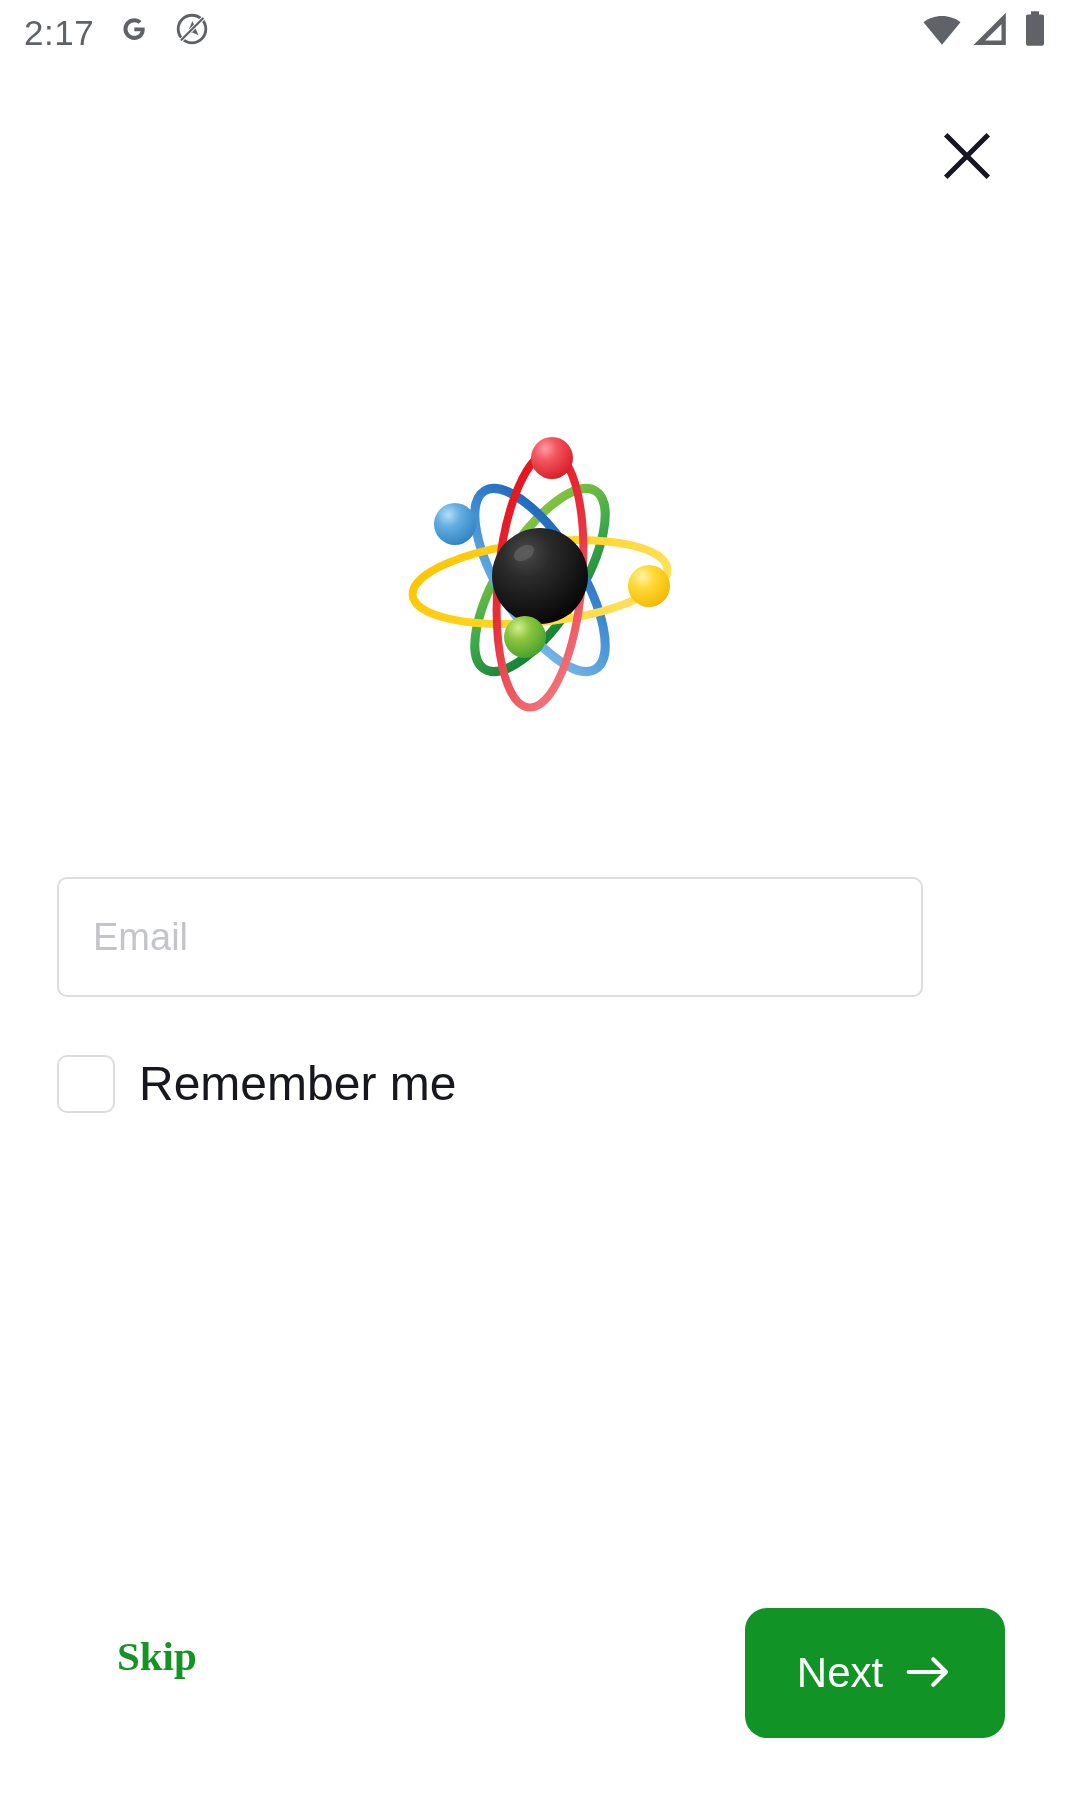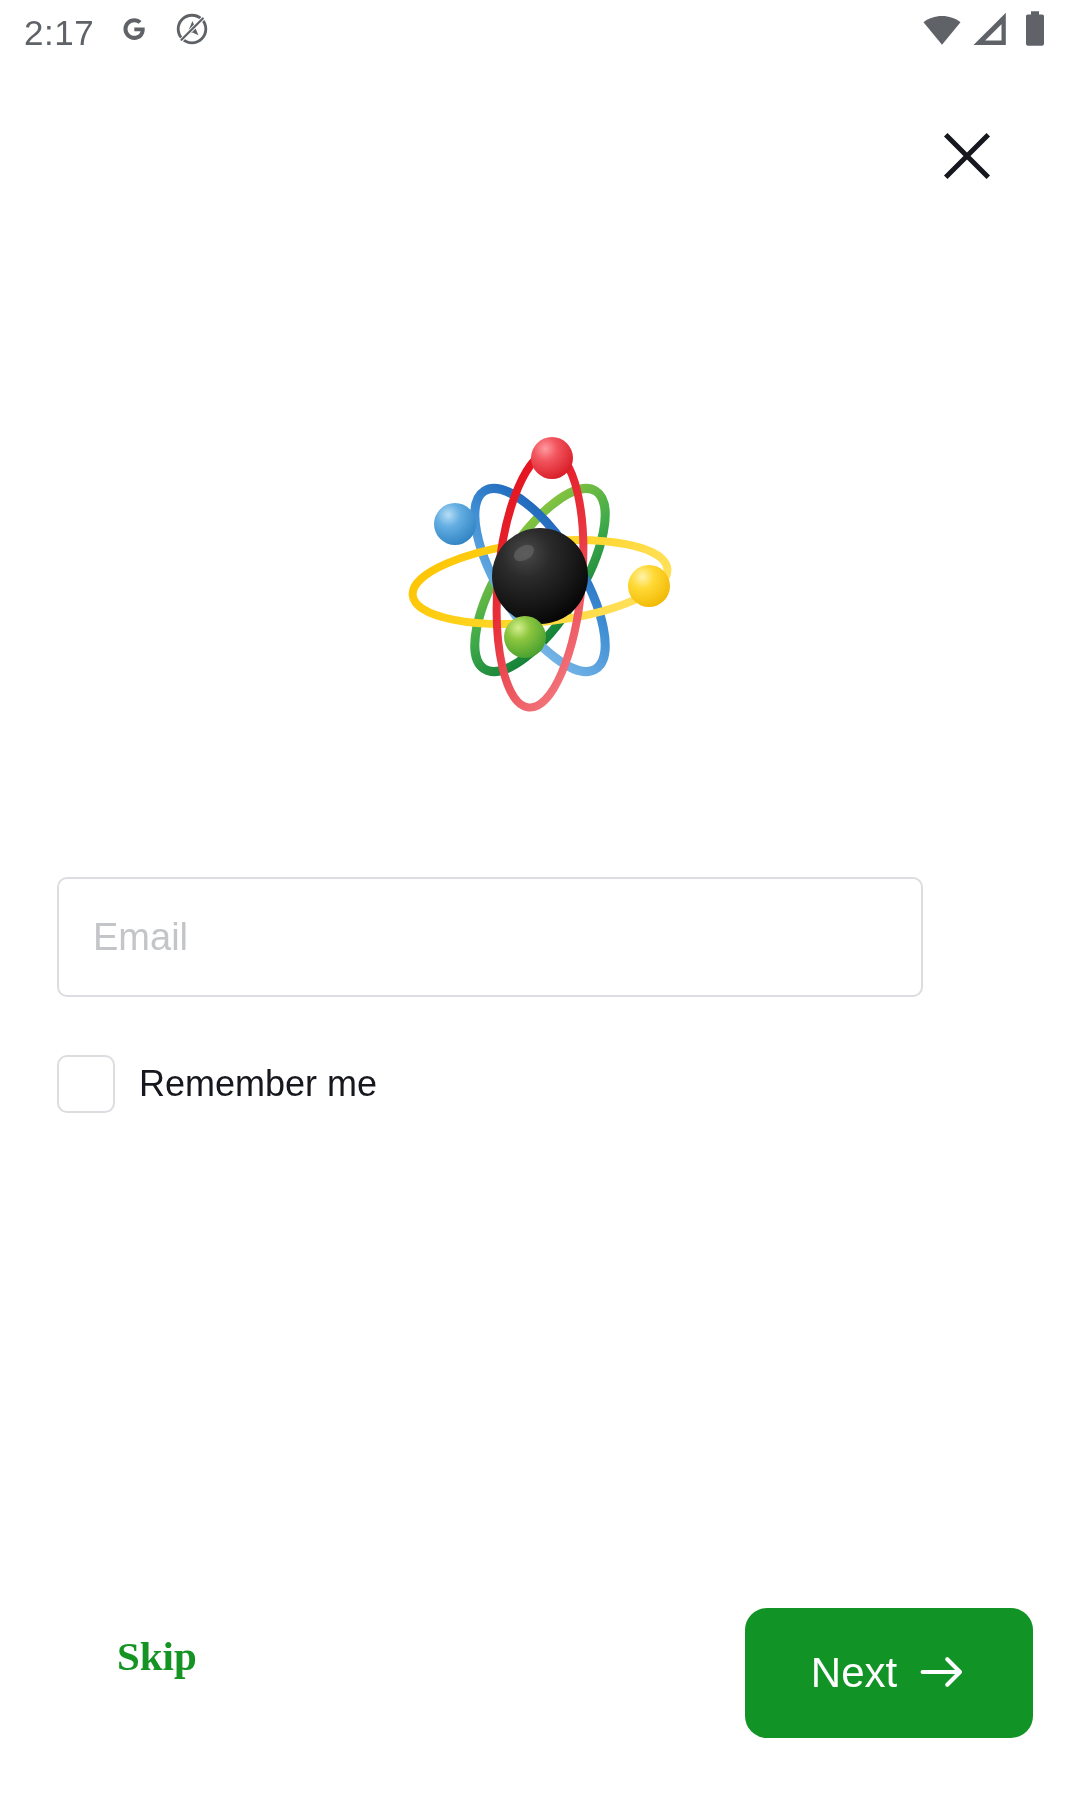--- a/index.html
+++ b/index.html
@@ -111,21 +111,21 @@
   .checkbox-box {
     width: 58px;
     height: 58px;
     box-sizing: border-box;
     border: 2px solid #dcdde1;
     border-radius: 10px;
     background: #ffffff;
     flex: 0 0 auto;
   }
   .remember-label {
-    font-size: 36px;
+    font-size: 48px;
     color: #16181d;
     font-family: "Liberation Sans", sans-serif;
     line-height: 1;
     white-space: nowrap;
   }
 
   
   .skip-btn {
     position: absolute;
     left: 117px;
@@ -137,21 +137,21 @@
     background: transparent;
     border: none;
     padding: 0;
     cursor: pointer;
     line-height: 1;
   }
   .next-btn {
     position: absolute;
     left: 745px;
     top: 1608px;
-    width: 288px;
+    width: 260px;
     height: 130px;
     background: #119425;
     border: none;
     border-radius: 22px;
     display: flex;
     align-items: center;
     justify-content: center;
     gap: 22px;
     cursor: pointer;
     padding: 0;

